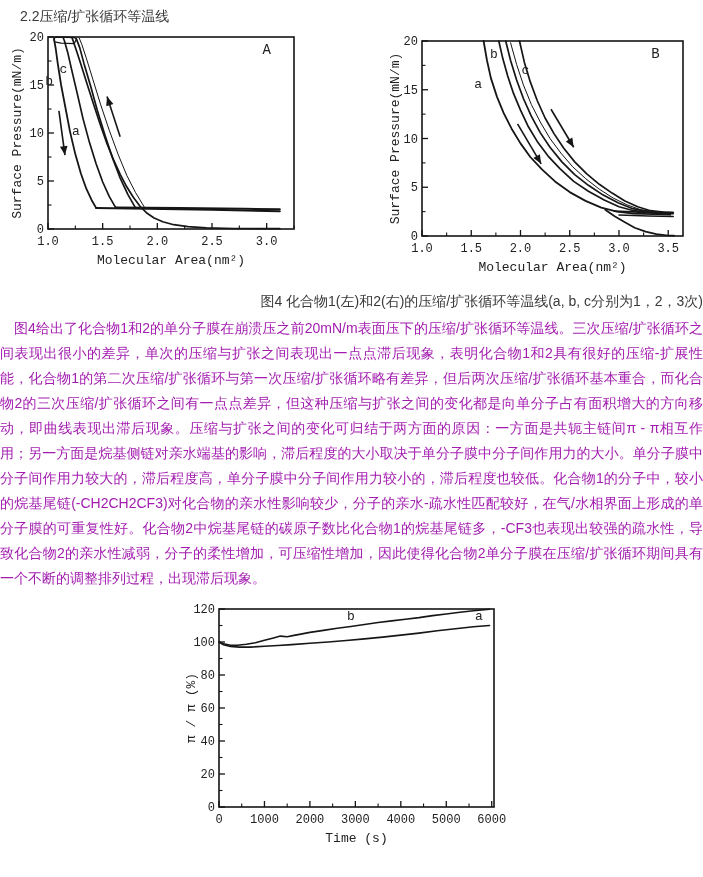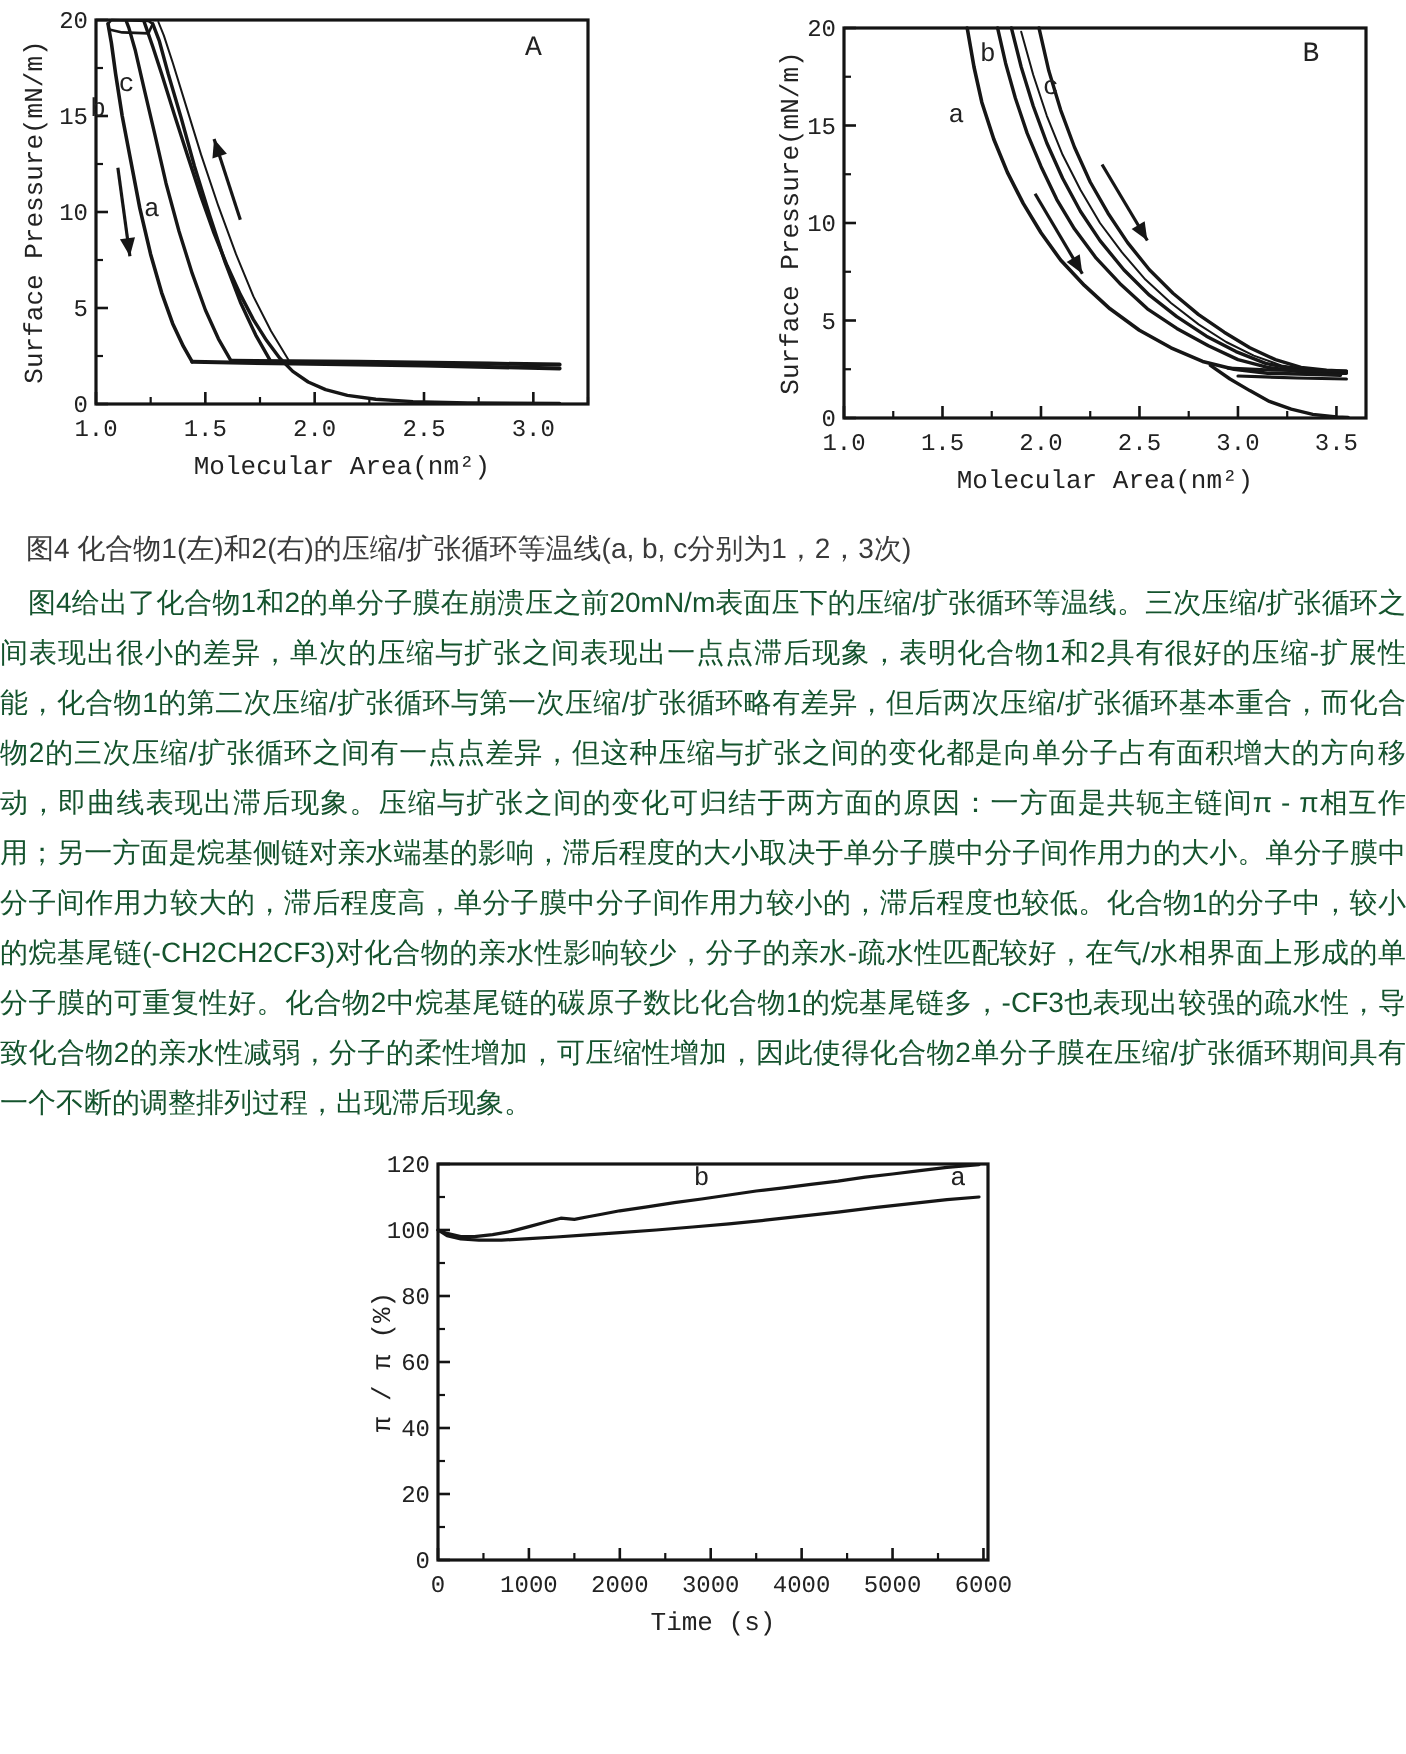--- a/index.html
+++ b/index.html
@@ -6,37 +6,38 @@
   .page{
     width:703px;height:877px;background:#ffffff;overflow:hidden;
     font-family:"Liberation Sans","DejaVu Sans",sans-serif;
     color:#3a3a3a;position:relative;
   }
   .heading{font-size:14px;line-height:17px;padding:8px 0 2px 20px;}
   .heading.h23{padding:10px 0 0 20px;}
   .figure-row{position:relative;height:256px;padding-left:8px;margin-top:2px;white-space:nowrap;}
   .figure-row svg{display:inline-block;vertical-align:top;}
   .fig-gap{display:inline-block;width:38px;}
-  .caption{font-size:14px;line-height:17px;padding:8px 0 0 13px;}
+  .caption{font-size:14px;line-height:17px;padding:8px 0 0 13px;text-align:right;}
   .body-text{
     margin:6px 0 0 0;font-size:14px;line-height:25px;text-align:justify;
-    text-indent:1em;color:#14532d;width:703px;
+    text-indent:1em;color:#a21caf;width:703px;
   }
   svg text{fill:#222;}
   .tick{font:12px "Liberation Mono","DejaVu Sans Mono",monospace;}
   .axis-title{font:13px "Liberation Mono","DejaVu Sans Mono",monospace;}
   .curve-label{font:13px "Liberation Mono","DejaVu Sans Mono",monospace;}
   .panel-label{font:14px "Liberation Mono","DejaVu Sans Mono",monospace;}
   .figure5-wrap{margin:6px 0 0 182px;}
 </style>
 </head>
 <body>
 
 <div class="page">
 
+  <div class="heading">2.2压缩/扩张循环等温线</div>
 
   <div class="figure-row">
     <svg width="340" height="252">
         <rect x="40" y="8" width="246" height="192" fill="none" stroke="#141414" stroke-width="1.6"></rect>
         <line x1="67.33333333333333" y1="200" x2="67.33333333333333" y2="196.5" stroke="#141414" stroke-width="1.1"></line>
         <line x1="122" y1="200" x2="122" y2="196.5" stroke="#141414" stroke-width="1.1"></line>
         <line x1="176.66666666666669" y1="200" x2="176.66666666666669" y2="196.5" stroke="#141414" stroke-width="1.1"></line>
         <line x1="231.33333333333334" y1="200" x2="231.33333333333334" y2="196.5" stroke="#141414" stroke-width="1.1"></line>
         <line x1="286" y1="200" x2="286" y2="196.5" stroke="#141414" stroke-width="1.1"></line>
         <line x1="40" y1="176" x2="43.5" y2="176" stroke="#141414" stroke-width="1.1"></line>

